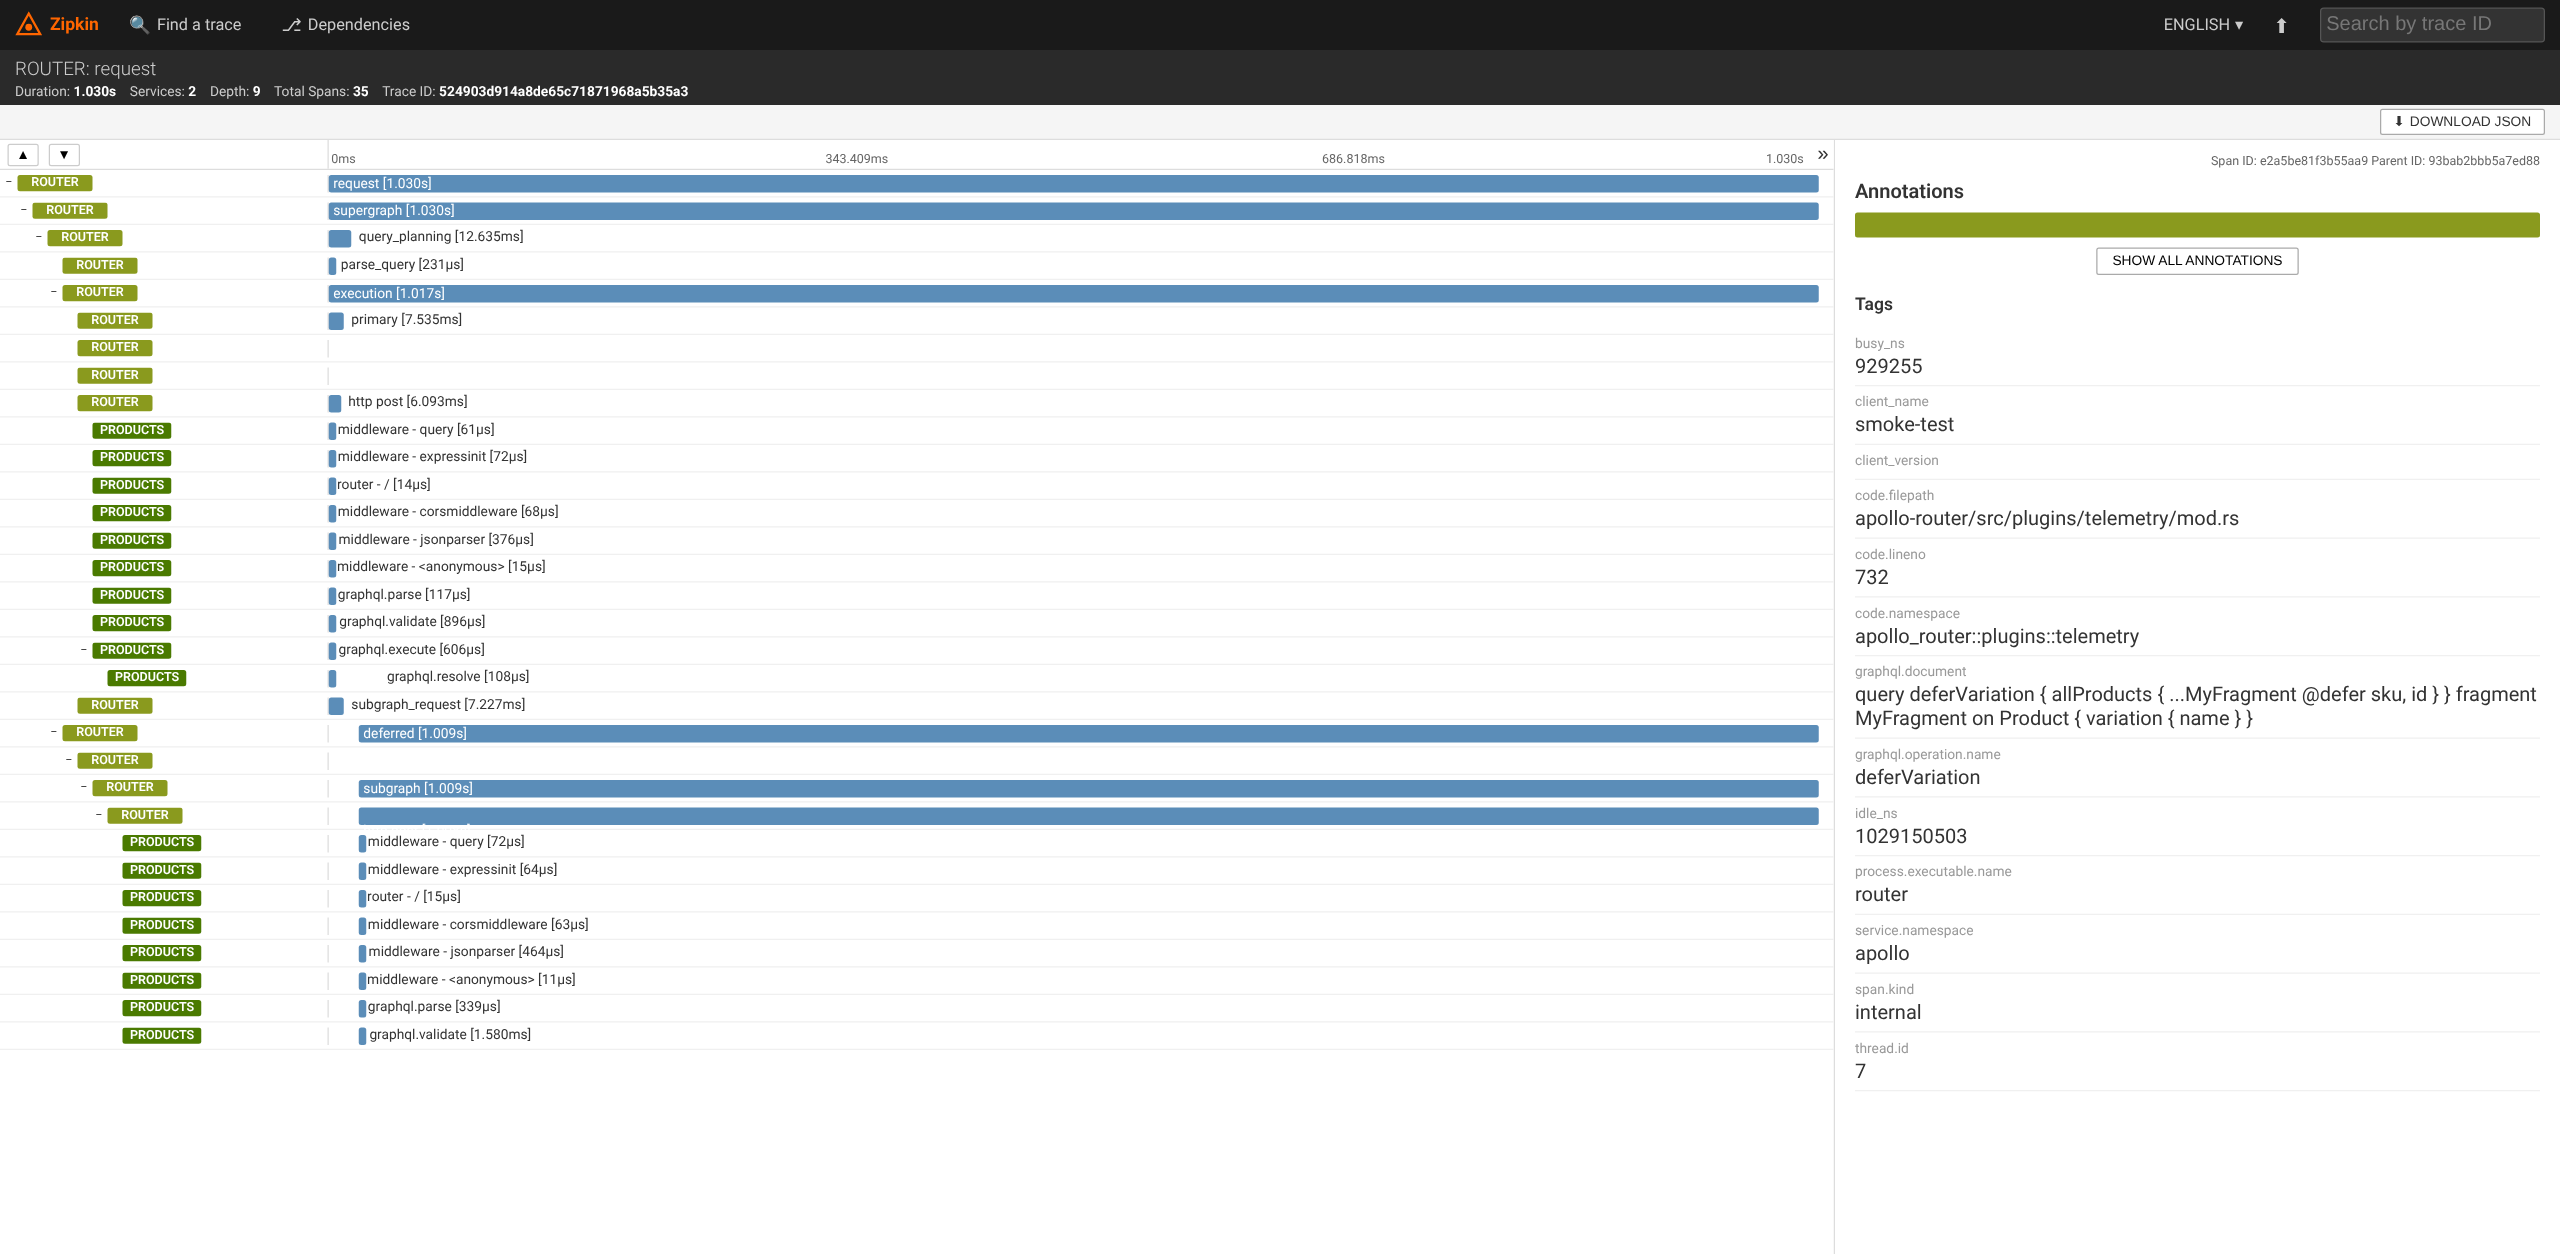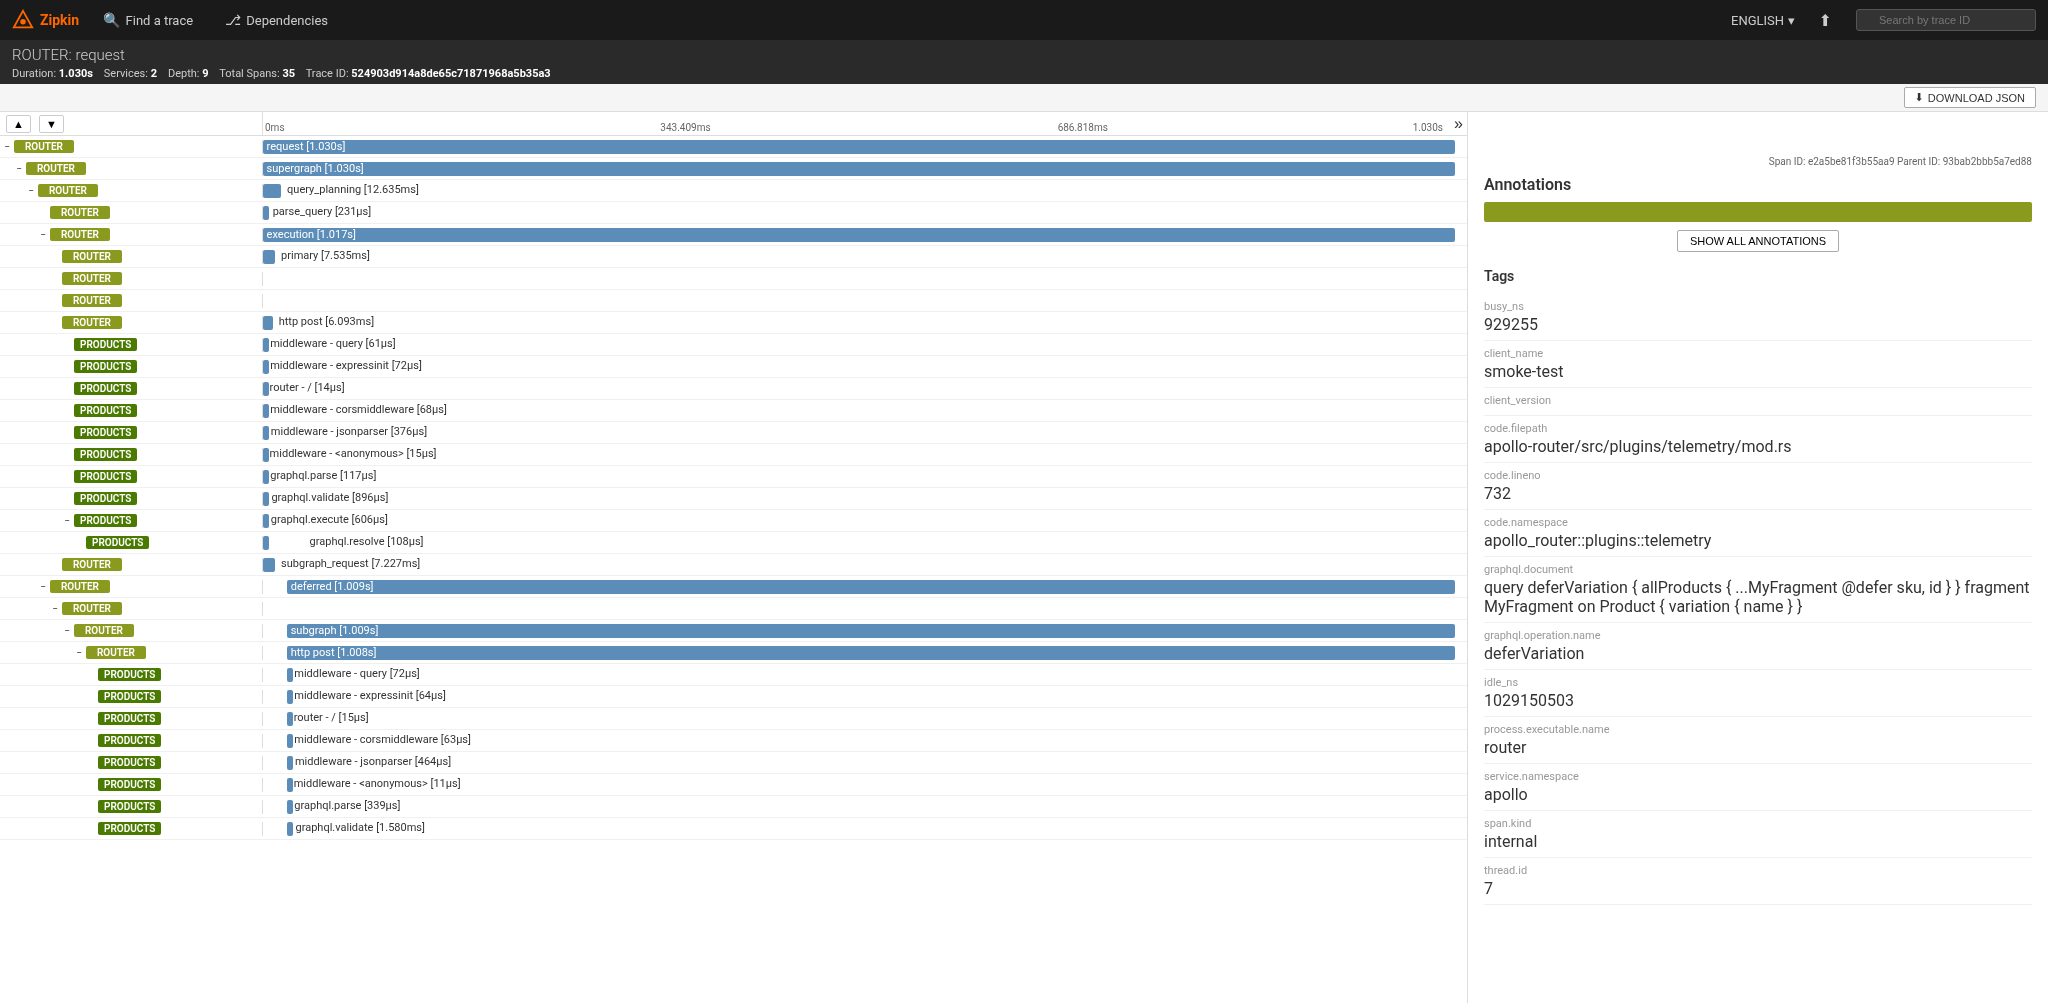--- a/index.html
+++ b/index.html
@@ -10,21 +10,21 @@
       display: flex; align-items: center; background: #1a1a1a; color: #fff;
       height: 40px; padding: 0 12px; gap: 16px;
     }
     #navbar .logo { display: flex; align-items: center; gap: 6px; color: #ff6600; font-weight: bold; font-size: 14px; }
     #navbar .logo svg { width: 22px; height: 22px; }
     #navbar .nav-item { display: flex; align-items: center; gap: 5px; color: #ccc; font-size: 13px; cursor: pointer; padding: 4px 8px; border-radius: 3px; }
     #navbar .nav-icon { font-size: 14px; }
     #navbar .spacer { flex: 1; }
     #navbar .lang-select { display: flex; align-items: center; gap: 4px; color: #ccc; font-size: 13px; cursor: pointer; }
     #navbar .upload-icon { color: #ccc; font-size: 16px; cursor: pointer; margin: 0 8px; }
-    #navbar .search-box { background: #333; border: 1px solid #555; color: #a3a3a3; padding: 4px 22px; border-radius: 3px; font-size: 11px; width: 180px; outline: none; }
+    #navbar .search-box { background: #333; border: 1px solid #555; color: #a3a3a3; padding: 4px 4px; border-radius: 3px; font-size: 16px; width: 180px; outline: none; }
     #navbar .search-box::placeholder { color: #777; }
 
     
     #header-bar {
       background: #2a2a2a; color: #fff; padding: 6px 12px 4px;
     }
     #header-bar .title { font-size: 15px; font-weight: 600; margin-bottom: 3px; }
     #header-bar .title span { font-weight: 300; color: #ccc; }
     #header-bar .meta { font-size: 11px; color: #ccc; }
     #header-bar .meta strong { color: #fff; }
@@ -68,21 +68,21 @@
     .service-badge {
       font-size: 10px; color: #fff; padding: 1px 6px; border-radius: 2px;
       white-space: nowrap; overflow: hidden; text-overflow: ellipsis;
       max-width: 140px; font-weight: 600; text-align: center; min-width: 60px;
     }
     .expand-toggle { width: 14px; height: 14px; display: flex; align-items: center; justify-content: center; cursor: pointer; font-size: 10px; flex-shrink: 0; }
     .indent-spacer { display: inline-block; flex-shrink: 0; }
 
     
     #annotations-panel { width: 580px; min-width: 580px; overflow-y: auto; padding: 12px 16px; background: #fff; }
-    .span-meta { font-size: 10px; color: #666; margin-bottom: 8px; text-align: right; margin-top: 32px; }
+    .span-meta { font-size: 10px; color: #666; margin-bottom: 8px; text-align: right; }
     .annotations-title { font-size: 16px; font-weight: 600; margin-bottom: 8px; }
     .annotation-bar-container { margin-bottom: 8px; }
     .annotation-bar { height: 20px; background: #8a9a1e; border-radius: 2px; width: 100%; }
     .show-all-btn { border: 1px solid #aaa; background: #fff; padding: 4px 12px; font-size: 11px; cursor: pointer; border-radius: 2px; display: block; margin: 0 auto 16px; }
     .tags-section { }
     .tags-title { font-size: 14px; font-weight: 600; margin-bottom: 10px; }
     .tag-item { border-bottom: 1px solid #f0f0f0; padding: 6px 0; }
     .tag-key { font-size: 11px; color: #999; margin-bottom: 2px; }
     .tag-value { font-size: 16px; color: #333; word-break: break-all; }
 
@@ -410,21 +410,21 @@
           </div>
         </div>
         <div class="trace-row">
           <div class="trace-tree-cell">
             <span class="indent-spacer" style="width: 72px;"></span>
             <span class="expand-toggle">−</span>
             <span class="service-badge" style="background: rgb(138, 154, 30);">ROUTER</span>
           </div>
           <div class="trace-timeline-cell">
             <div class="span-bar" style="left: 2%; width: 97%; background: rgb(91, 141, 184);"></div>
-            <span class="span-label" style="left: 2.3%; color: rgb(255, 255, 255); top: 4px;">http post [1.008s]</span>
+            <span class="span-label" style="left: 2.3%; color: rgb(255, 255, 255); top: 16px;">http post [1.008s]</span>
           </div>
         </div>
         <div class="trace-row">
           <div class="trace-tree-cell">
             <span class="indent-spacer" style="width: 84px;"></span>
             <span class="expand-toggle"></span>
             <span class="service-badge" style="background: rgb(74, 122, 0);">PRODUCTS</span>
           </div>
           <div class="trace-timeline-cell">
             <div class="span-bar" style="left: 2%; width: 0.5%; background: rgb(91, 141, 184);"></div>

